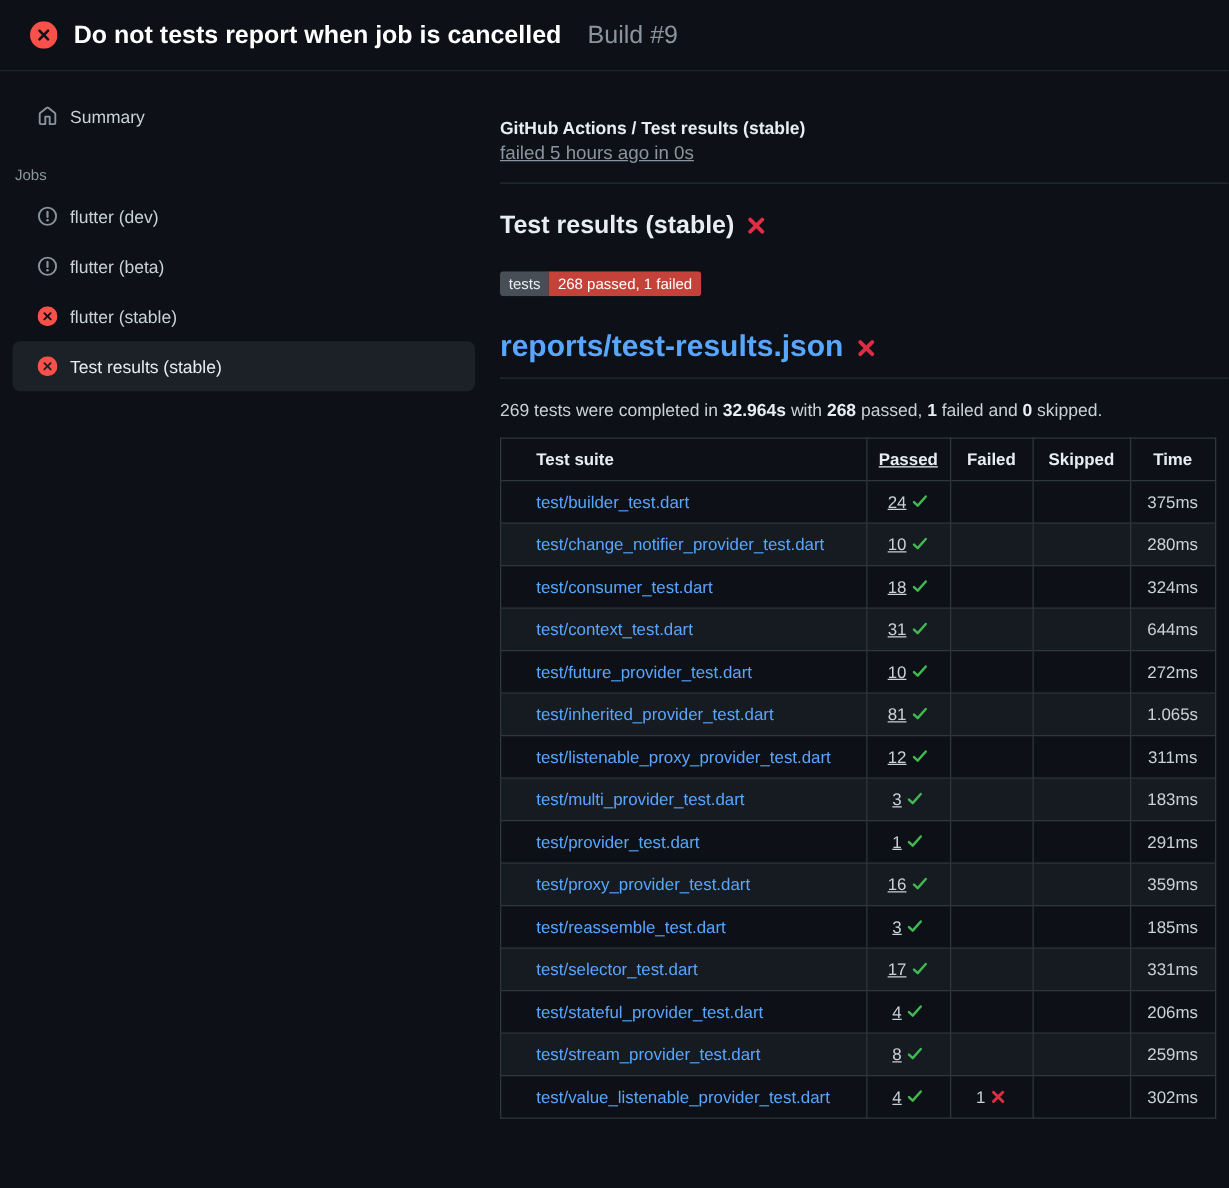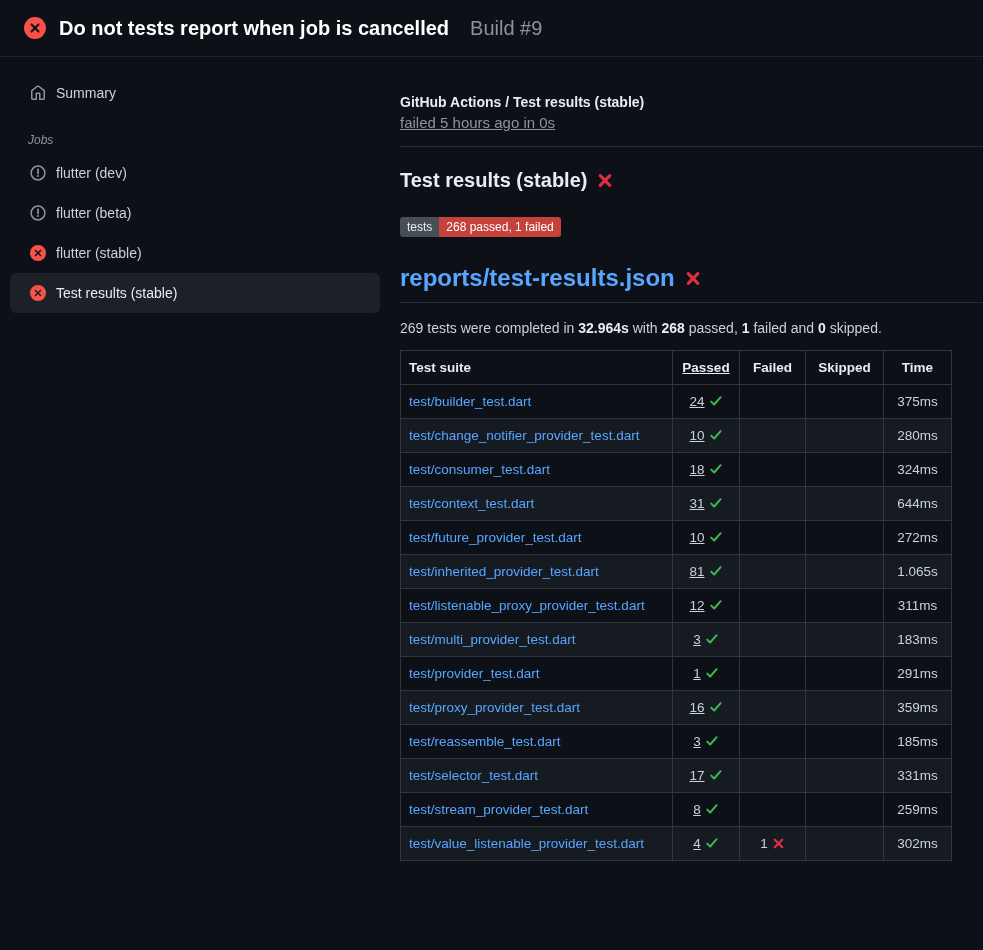--- a/index.html
+++ b/index.html
@@ -24,21 +24,21 @@
   .layout { display: flex; }
 
   .sidebar { width: 390px; flex-shrink: 0; padding-top: 16px; }
   .side-item {
     display: flex; align-items: center; gap: 10px;
     height: 40px; margin: 0 10px; padding: 0 10px 0 20px;
     border-radius: 6px; font-size: 14px; color: var(--text, #c9d1d9);
     cursor: pointer; white-space: nowrap;
   }
   .side-item.selected { background: var(--selected, #1c2128); color: #e6edf3; }
-  .jobs-label { margin: 20px 0 6px 28px; font-size: 12px; color: var(--muted, #8b949e); font-style: italic; }
+  .jobs-label { margin: 20px 0 6px 12px; font-size: 12px; color: var(--muted, #8b949e); }
   .icon { display: inline-flex; width: 16px; height: 16px; align-items: center; justify-content: center; flex-shrink: 0; }
   .icon svg { display: block; }
   .icon-lg { width: 22px; height: 22px; }
 
   main { flex: 1; padding: 37px 0 0 10px; }
   .breadcrumb { font-size: 14px; font-weight: 700; color: #e6edf3; }
   .status-line { margin-top: 4px; font-size: 15px; color: var(--muted, #8b949e); text-decoration: underline; }
   .divider { border: none; border-top: 1px solid #262c34; margin-top: 15px; }
 
   .section-title {
@@ -55,21 +55,21 @@
     display: flex; align-items: center; gap: 10px;
   }
   .report-title a { color: var(--link, #58a6ff); text-decoration: none; }
 
   .summary-line { margin-top: 17px; font-size: 14px; color: var(--text, #c9d1d9); }
   .summary-line b { color: #e6edf3; }
 
   table { margin-top: 14px; border-collapse: collapse; font-size: 13.5px; table-layout: fixed; }
   th, td { border: 1px solid var(--border, #30363d); height: 34px; }
   th { color: #e6edf3; font-weight: 700; }
-  .cell-suite { text-align: left; padding: 0 8px; width: 272px; overflow: hidden; white-space: nowrap; }
+  .cell-suite { text-align: left; padding: 0 28px; width: 272px; overflow: hidden; white-space: nowrap; }
   .cell-passed { width: 67px; text-decoration: underline; }
   .cell-failed { width: 66px; }
   .cell-skipped { width: 78px; }
   .cell-time { width: 68px; }
   .center { text-align: center; }
   td a { color: var(--link, #58a6ff); text-decoration: none; }
   tbody tr:nth-child(even) { background: var(--panel, #161b22); }
   td .num-val { margin-right: 4px; }
   td .cell-icon svg { vertical-align: -2px; }
 </style>
@@ -298,20 +298,29 @@
   <tr>
     <td class="cell-suite"><a href="#">test/selector_test.dart</a></td>
     <td class="cell-passed center"><span class="num-val">17</span><span class="cell-icon"><svg viewBox="0 0 16 16" width="14" height="14">
                     <path d="M2.5 8.7l3.4 3.3 7.4-8.4" fill="none" stroke="#3fb950" stroke-width="2.2" stroke-linecap="round" stroke-linejoin="round"></path>
                   </svg></span></td>
     <td class="cell-failed center"></td>
     <td class="cell-skipped center"></td>
     <td class="cell-time center">331ms</td>
   </tr>
 
+  <tr>
+    <td class="cell-suite"><a href="#">test/stateful_provider_test.dart</a></td>
+    <td class="cell-passed center"><span class="num-val">4</span><span class="cell-icon"><svg viewBox="0 0 16 16" width="14" height="14">
+                    <path d="M2.5 8.7l3.4 3.3 7.4-8.4" fill="none" stroke="#3fb950" stroke-width="2.2" stroke-linecap="round" stroke-linejoin="round"></path>
+                  </svg></span></td>
+    <td class="cell-failed center"></td>
+    <td class="cell-skipped center"></td>
+    <td class="cell-time center">206ms</td>
+  </tr>
 
   <tr>
     <td class="cell-suite"><a href="#">test/stream_provider_test.dart</a></td>
     <td class="cell-passed center"><span class="num-val">8</span><span class="cell-icon"><svg viewBox="0 0 16 16" width="14" height="14">
                     <path d="M2.5 8.7l3.4 3.3 7.4-8.4" fill="none" stroke="#3fb950" stroke-width="2.2" stroke-linecap="round" stroke-linejoin="round"></path>
                   </svg></span></td>
     <td class="cell-failed center"></td>
     <td class="cell-skipped center"></td>
     <td class="cell-time center">259ms</td>
   </tr>

